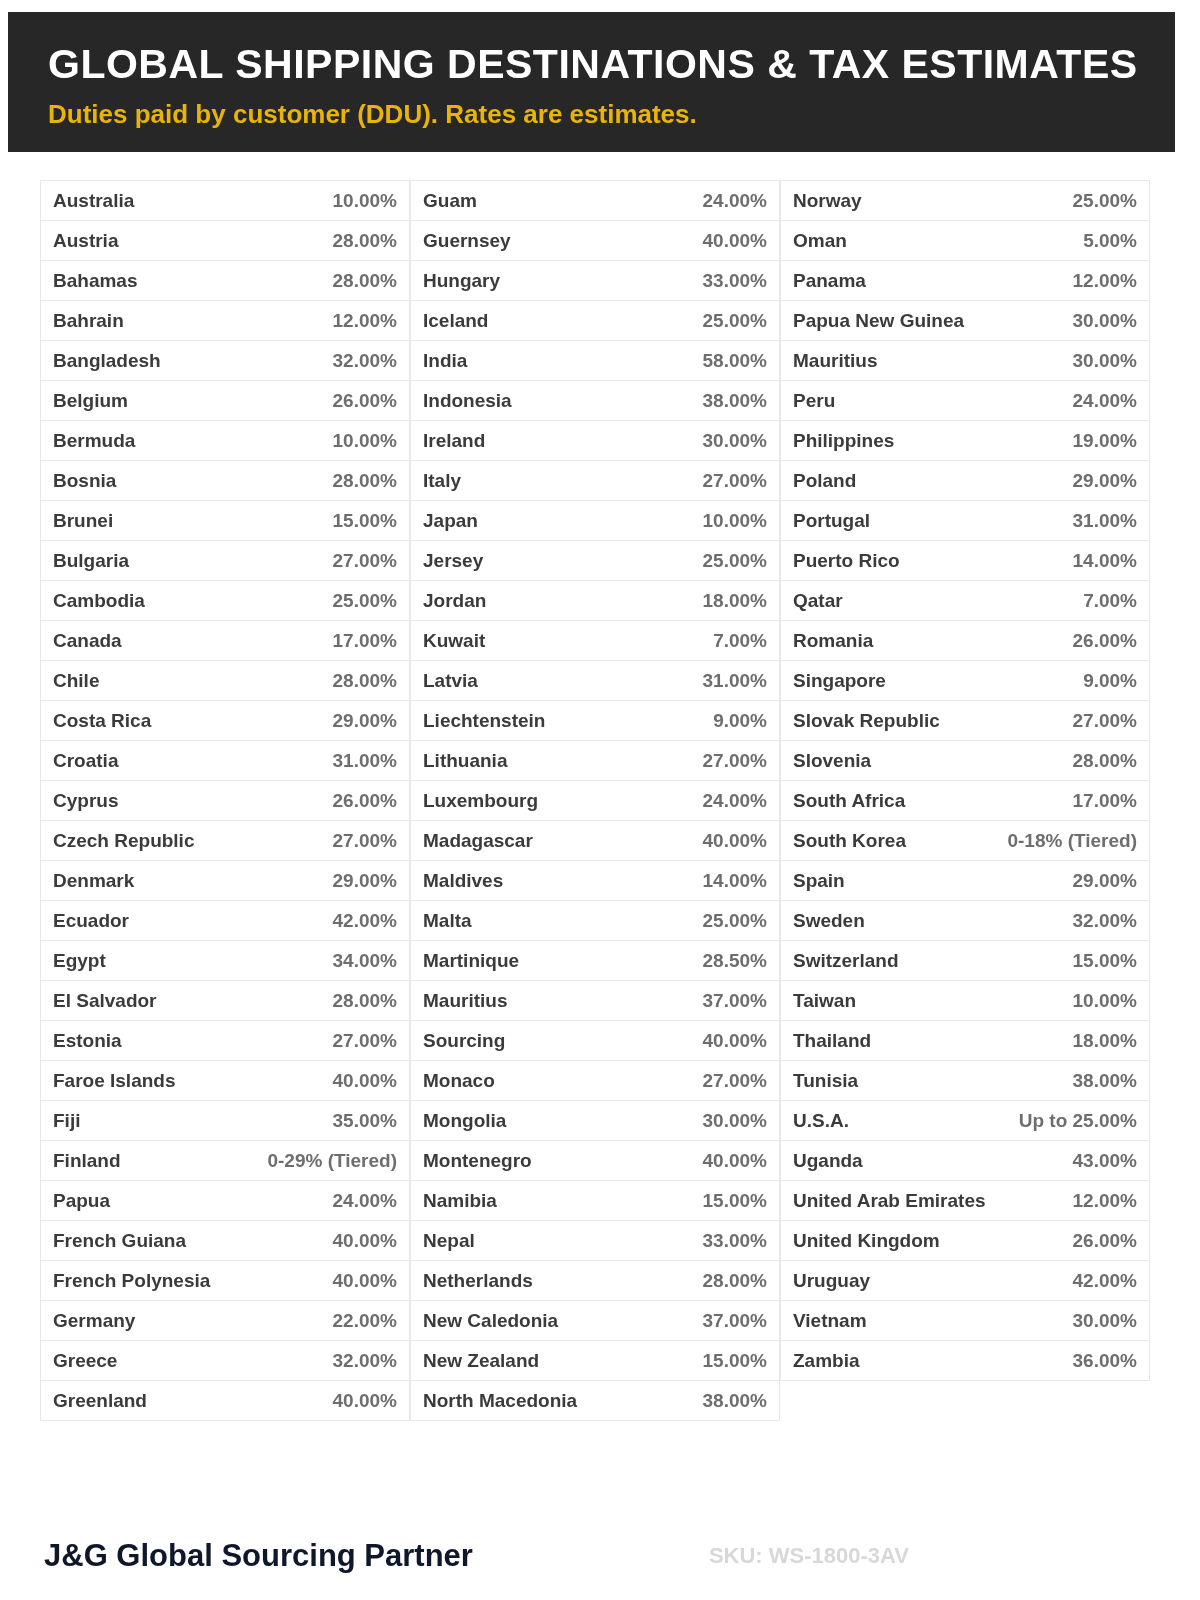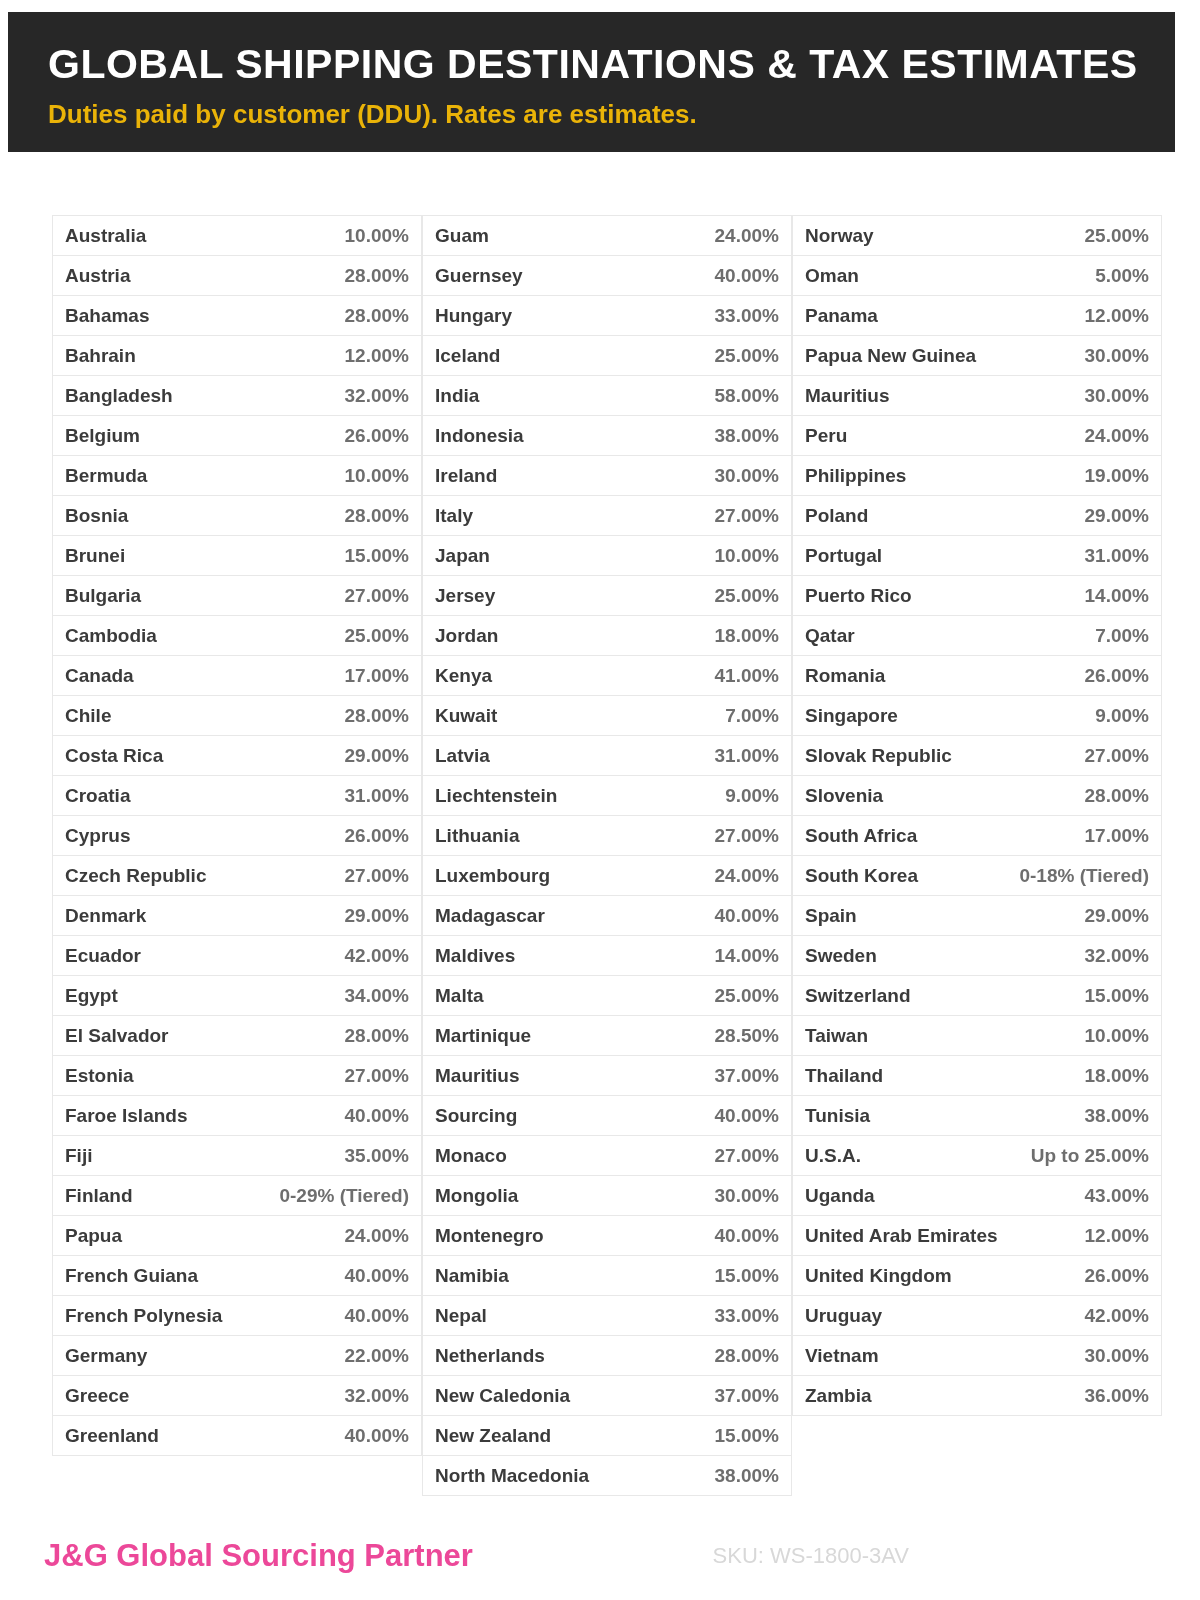--- a/index.html
+++ b/index.html
@@ -40,27 +40,26 @@
   .header .subtitle {
     color: #eab308;
     font-size: 26px;
     font-weight: 700;
     margin-top: 12px;
     white-space: nowrap;
   }
   
   .table-wrap {
     position: absolute;
-    left: 52px;
+    left: 40px;
     top: 180px;
     width: 1110px;
     display: grid;
     grid-template-columns: repeat(3, 1fr);
     align-items: start;
-    margin-top: 35px;
   }
   .col {
     display: flex;
     flex-direction: column;
   }
   .cell {
     box-sizing: border-box;
     height: 41px;
     background: #ffffff;
     border: 1px solid #e8e8e8;
@@ -82,29 +81,29 @@
     white-space: nowrap;
     text-align: right;
   }
   
   .brand {
     position: absolute;
     left: 44px;
     top: 1538px;
     font-size: 31px;
     font-weight: 700;
-    color: #ec4899;
+    color: #0f172a;
     white-space: nowrap;
   }
   .sku {
     position: absolute;
     right: 50px;
     top: 1543px;
     font-size: 22px;
-    font-weight: 400;
+    font-weight: 700;
     color: #d8d8d8;
     white-space: nowrap;
   }
 </style>
 </head>
 <body>
 
 <div class="page">
 
   <div class="header">
@@ -278,24 +277,20 @@
         </div>
         <div class="cell">
           <span class="country">Jersey</span>
           <span class="rate">25.00%</span>
         </div>
         <div class="cell">
           <span class="country">Jordan</span>
           <span class="rate">18.00%</span>
         </div>
         <div class="cell">
-          <span class="country">Kenya</span>
-          <span class="rate">41.00%</span>
-        </div>
-        <div class="cell">
           <span class="country">Kuwait</span>
           <span class="rate">7.00%</span>
         </div>
         <div class="cell">
           <span class="country">Latvia</span>
           <span class="rate">31.00%</span>
         </div>
         <div class="cell">
           <span class="country">Liechtenstein</span>
           <span class="rate">9.00%</span>

